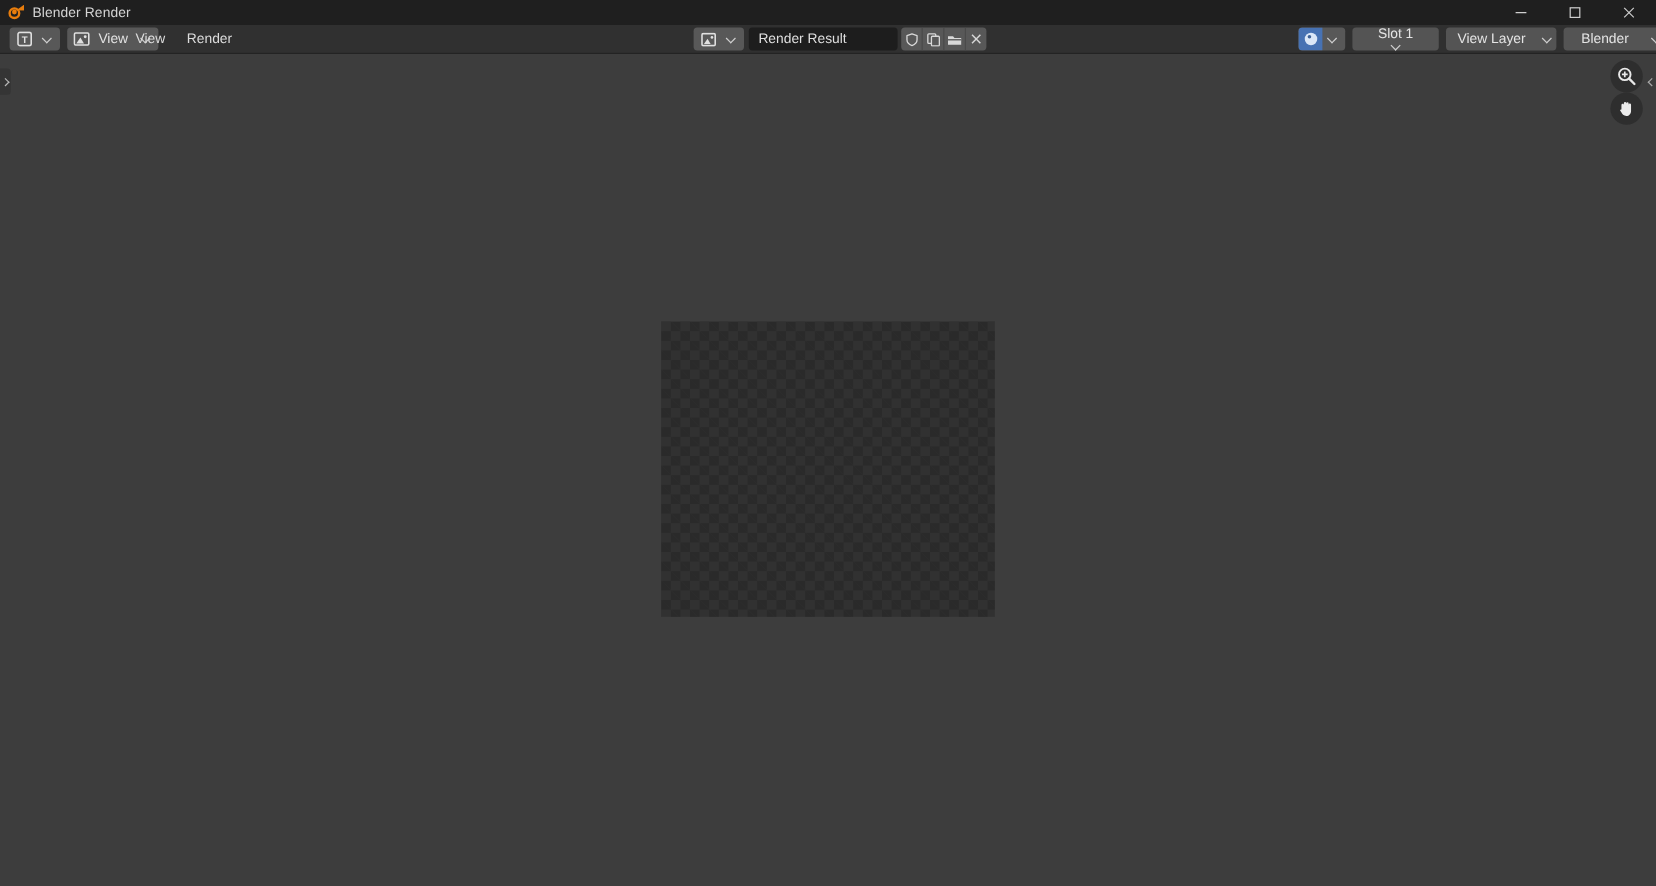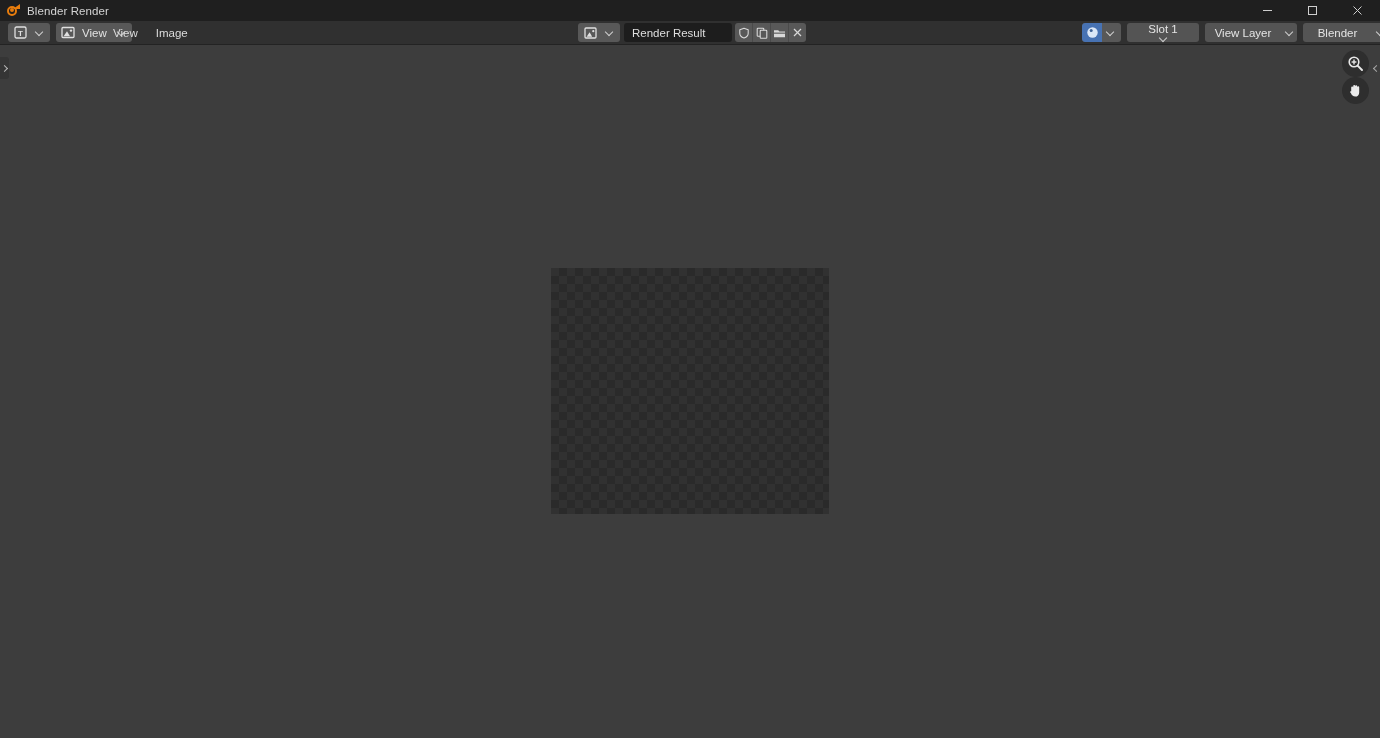--- a/index.html
+++ b/index.html
@@ -358,38 +358,38 @@
         </div>
         <div class="seg lbl">View</div>
         <div class="seg chev">
           <span class="chev-glyph"></span>
         </div>
       </div>
     </div>
 
     <div class="hgroup" style="left:104px;">
       <div class="menu-item">View</div>
-      <div class="menu-item">Image</div>
+      <div class="menu-item">Render</div>
     </div>
 
     <div class="hgroup" style="left:578px;">
       <div class="split" style="margin-right:4px;">
         <div class="seg ico">
           <svg width="13" height="12" viewBox="0 0 13 12" aria-hidden="true">
             <rect x="1" y="1" width="11" height="10" rx="1" fill="none" stroke="#e0e0e0" stroke-width="1.3"></rect>
             <path d="M2.6 9.7 L5.6 5.3 L8.2 9.7 Z" fill="#e0e0e0"></path>
             <circle cx="9.3" cy="4.2" r="1.1" fill="#e0e0e0"></circle>
           </svg>
         </div>
         <div class="seg chev">
           <span class="chev-glyph"></span>
         </div>
       </div>
 
-      <div class="textfield" style="width:108px; margin-right:3px;" title="Name">Render Result</div>
+      <div class="textfield" style="width:124px; margin-right:3px;" title="Name">Render Result</div>
 
       <div class="icon-row">
         <div class="ib">
           <svg width="12" height="12" viewBox="0 0 12 12" aria-hidden="true">
             <path d="M6 1.2 L10.2 2.7 V6.2 C10.2 8.6 8.4 10.2 6 11 C3.6 10.2 1.8 8.6 1.8 6.2 V2.7 Z" fill="none" stroke="#d8d8d8" stroke-width="1.1" stroke-linejoin="round"></path>
           </svg>
         </div>
         <div class="ib">
           <svg width="12" height="12" viewBox="0 0 12 12" aria-hidden="true">
             <rect x="1.2" y="1.2" width="6.6" height="8" rx="0.8" fill="none" stroke="#d8d8d8" stroke-width="1.1"></rect>

